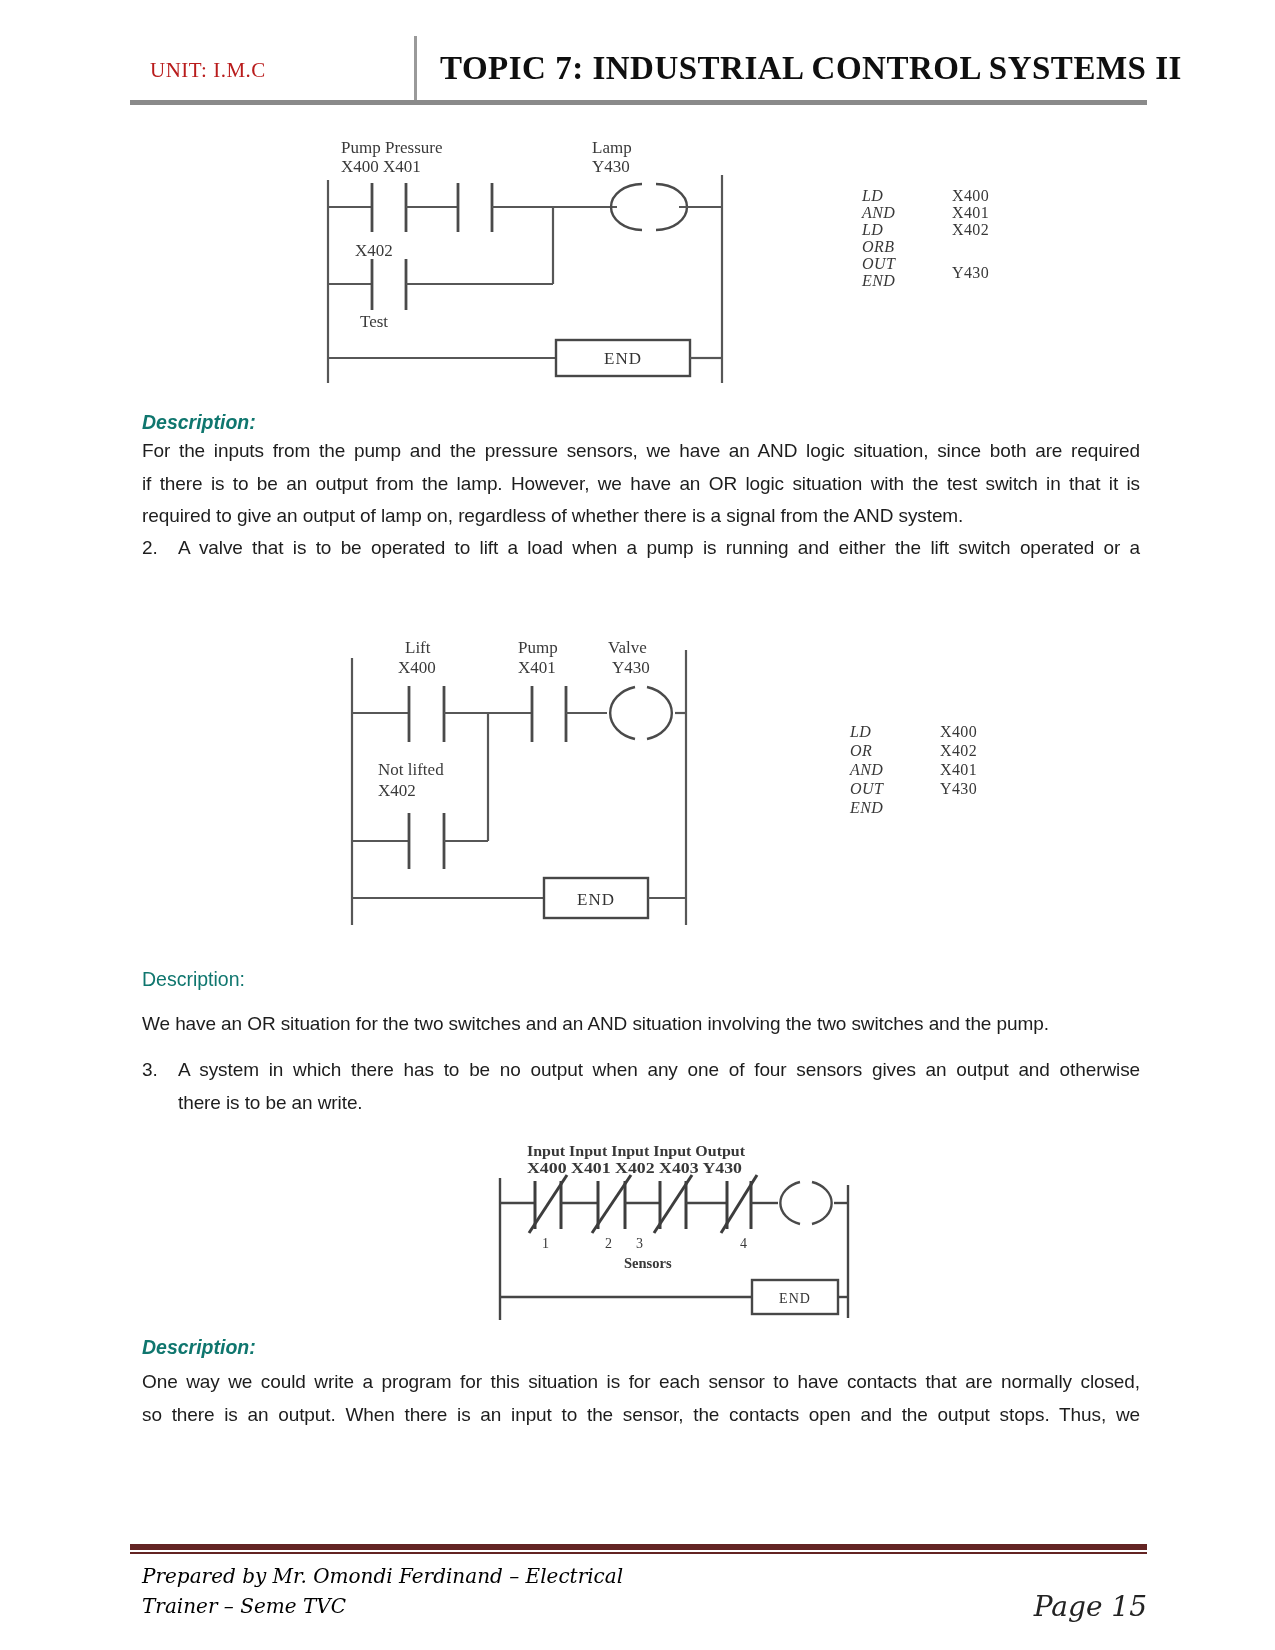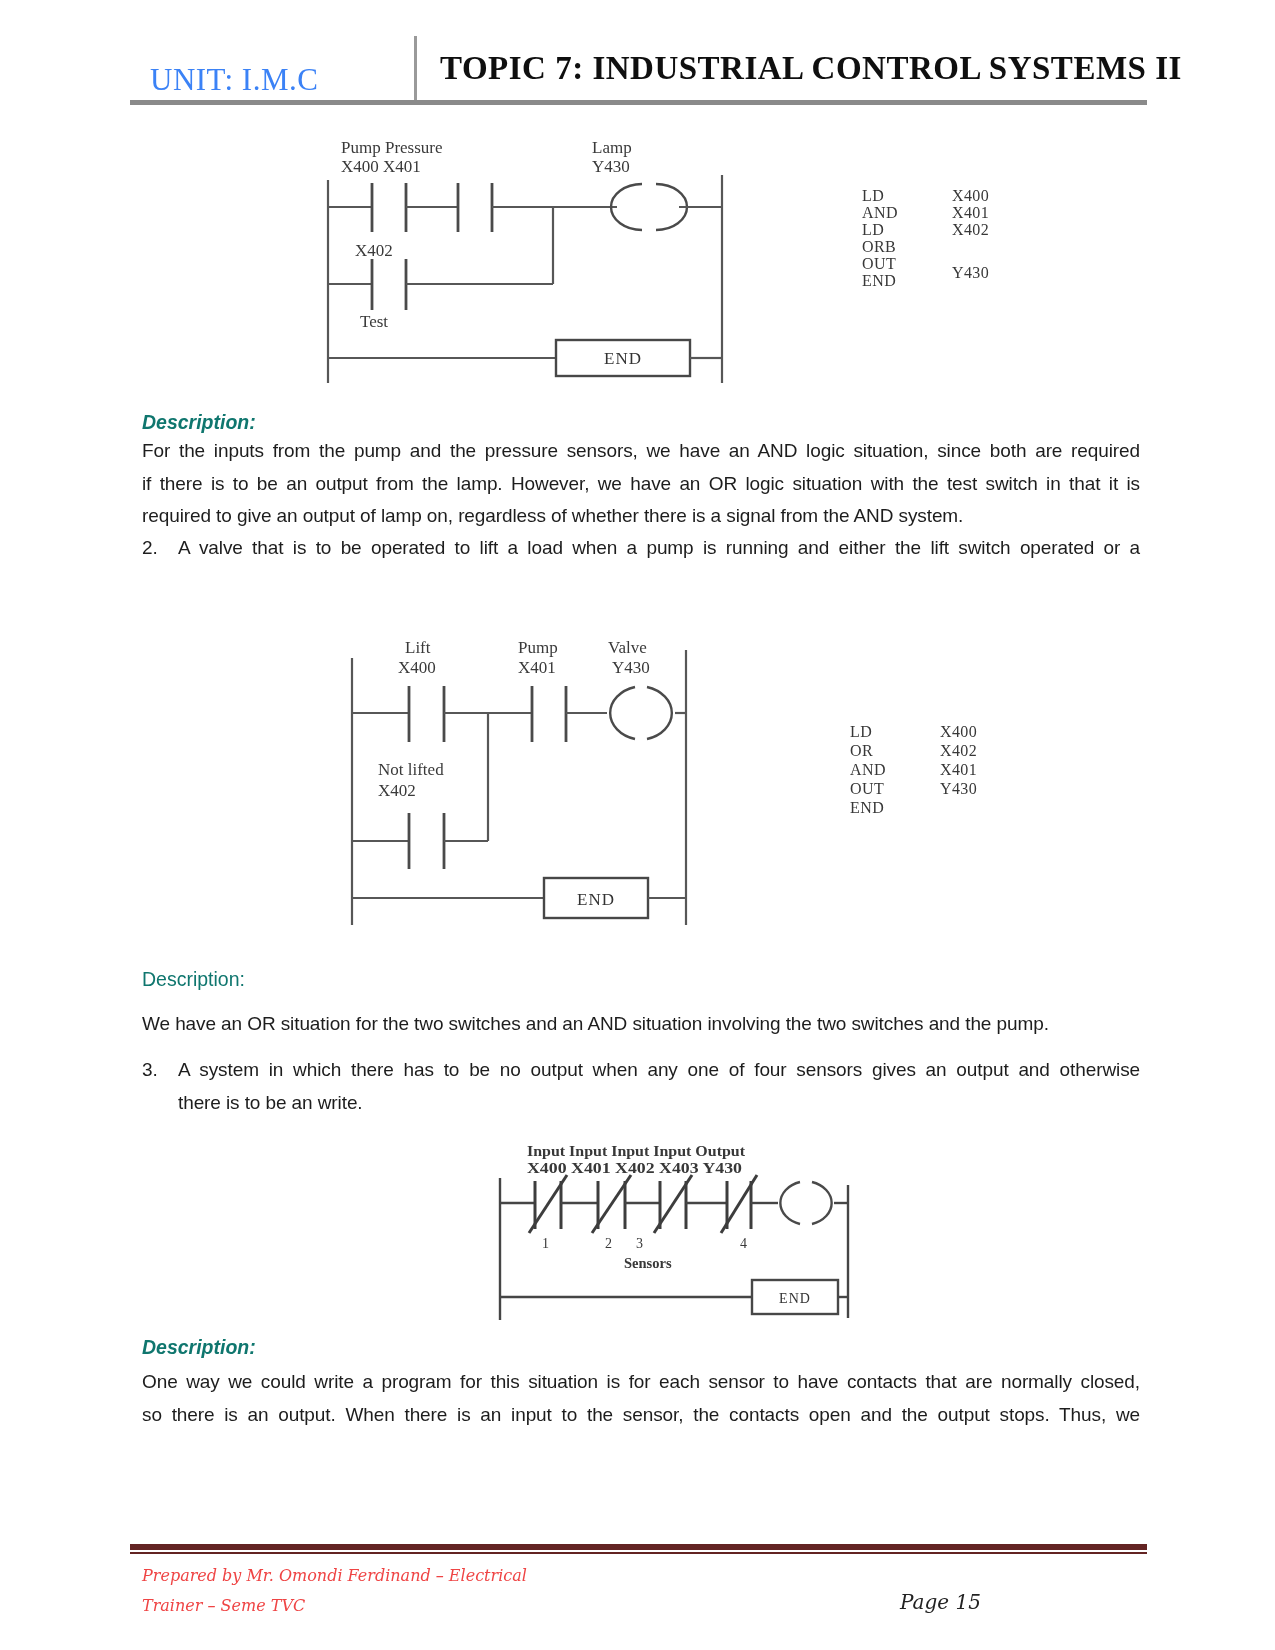--- a/index.html
+++ b/index.html
@@ -4,60 +4,60 @@
 <style>
   html,body { margin:0; padding:0; background:#e8e8e8; }
   .page {
     position:relative; width:1275px; height:1650px; margin:0 auto;
     background:#ffffff; overflow:hidden;
     font-family:"Liberation Sans", sans-serif; color:#1d1d1d;
   }
   .abs { position:absolute; }
 
   
-  .unit   { font-family:"Liberation Serif", serif; font-size:31px; line-height:36px; color:#3b82f6; letter-spacing:0.5px;margin-top:10px; }
+  .unit   { font-family:"Liberation Serif", serif; font-size:21px; line-height:36px; color:#b91c1c; letter-spacing:0.5px; }
   .topic  { font-family:"Liberation Serif", serif; font-size:33px; line-height:40px; font-weight:bold; color:#0f0f0f; letter-spacing:0.5px; }
   .hdr-divider { width:3px; background:#9a9a9a; }
   .hdr-rule    { background:#8a8a8a; }
 
   
   .desc-h { font-size:19.5px; line-height:25px; font-weight:bold; font-style:italic; color:#0f766e; }
   .desc-h.plain { font-weight:normal; font-style:normal; }
   .para { width:998px; }
   .bline { font-size:19px; line-height:32.5px; white-space:nowrap; letter-spacing:-0.1px; }
   .bline.just { text-align:justify; text-align-last:justify; white-space:normal; }
   .list-item { width:998px; }
   .list-item .num { position:absolute; left:0; top:0; font-size:19px; line-height:32.5px; }
   .list-item .lines { padding-left:36px; }
 
   
   .instr { font-family:"Liberation Serif", serif; font-size:16px; color:#383838; letter-spacing:0.4px; }
   .irow  { display:flex; }
   .i1 .irow { height:17px; line-height:17px; }
   .i2 .irow { height:19px; line-height:19px; }
-  .irow .m { width:90px; }
+  .irow .m { width:90px;font-style:italic; }
   .irow .o.drop { position:relative; top:9px; }
 
   
   .wire { stroke:#575757; stroke-width:2.2; }
   .bar  { stroke:#4a4a4a; stroke-width:2.8; }
   .coil { fill:none; stroke:#4a4a4a; stroke-width:2.4; }
   .endbox { fill:none; stroke:#474747; stroke-width:2.4; }
   .dlabel { font-family:"Liberation Serif", serif; font-size:17px; fill:#3a3a3a; }
   .dend   { font-family:"Liberation Serif", serif; font-size:17px; fill:#333; letter-spacing:1px; }
   .wire3 { stroke:#454545; stroke-width:2.4; }
   .bar3  { stroke:#3d3d3d; stroke-width:3; }
   .dlabel3 { font-family:"Liberation Serif", serif; font-size:14.5px; font-weight:bold; fill:#383838; }
   .dnum3   { font-family:"Liberation Serif", serif; font-size:14px; fill:#3a3a3a; }
   .dend3   { font-family:"Liberation Serif", serif; font-size:14px; fill:#333; letter-spacing:1px; }
 
   
   .foot-rule { border-top:6px solid #632423; border-bottom:2px solid #632423; height:2px; background:#fff; }
-  .foot-txt { font-family:"DejaVu Serif", serif; font-style:italic; font-size:16px; line-height:28px; color:#ef4444; }
-  .foot-page { font-family:"DejaVu Serif", serif; font-style:italic; font-size:20px; color:#232323; text-align:left; }
+  .foot-txt { font-family:"DejaVu Serif", serif; font-style:italic; font-size:20px; line-height:28px; color:#000000; }
+  .foot-page { font-family:"DejaVu Serif", serif; font-style:italic; font-size:28px; color:#232323; text-align:right; }
 </style>
 </head>
 <body>
 
 <div class="page">
 
   <div class="abs unit" style="left:150px; top:52px;">UNIT: I.M.C</div>
   <div class="abs hdr-divider" style="left:414px; top:36px; height:64px;"></div>
   <div class="abs topic" style="left:440px; top:48px;">TOPIC 7: INDUSTRIAL CONTROL SYSTEMS II</div>
   <div class="abs hdr-rule" style="left:130px; top:100px; width:1017px; height:5px;"></div>

